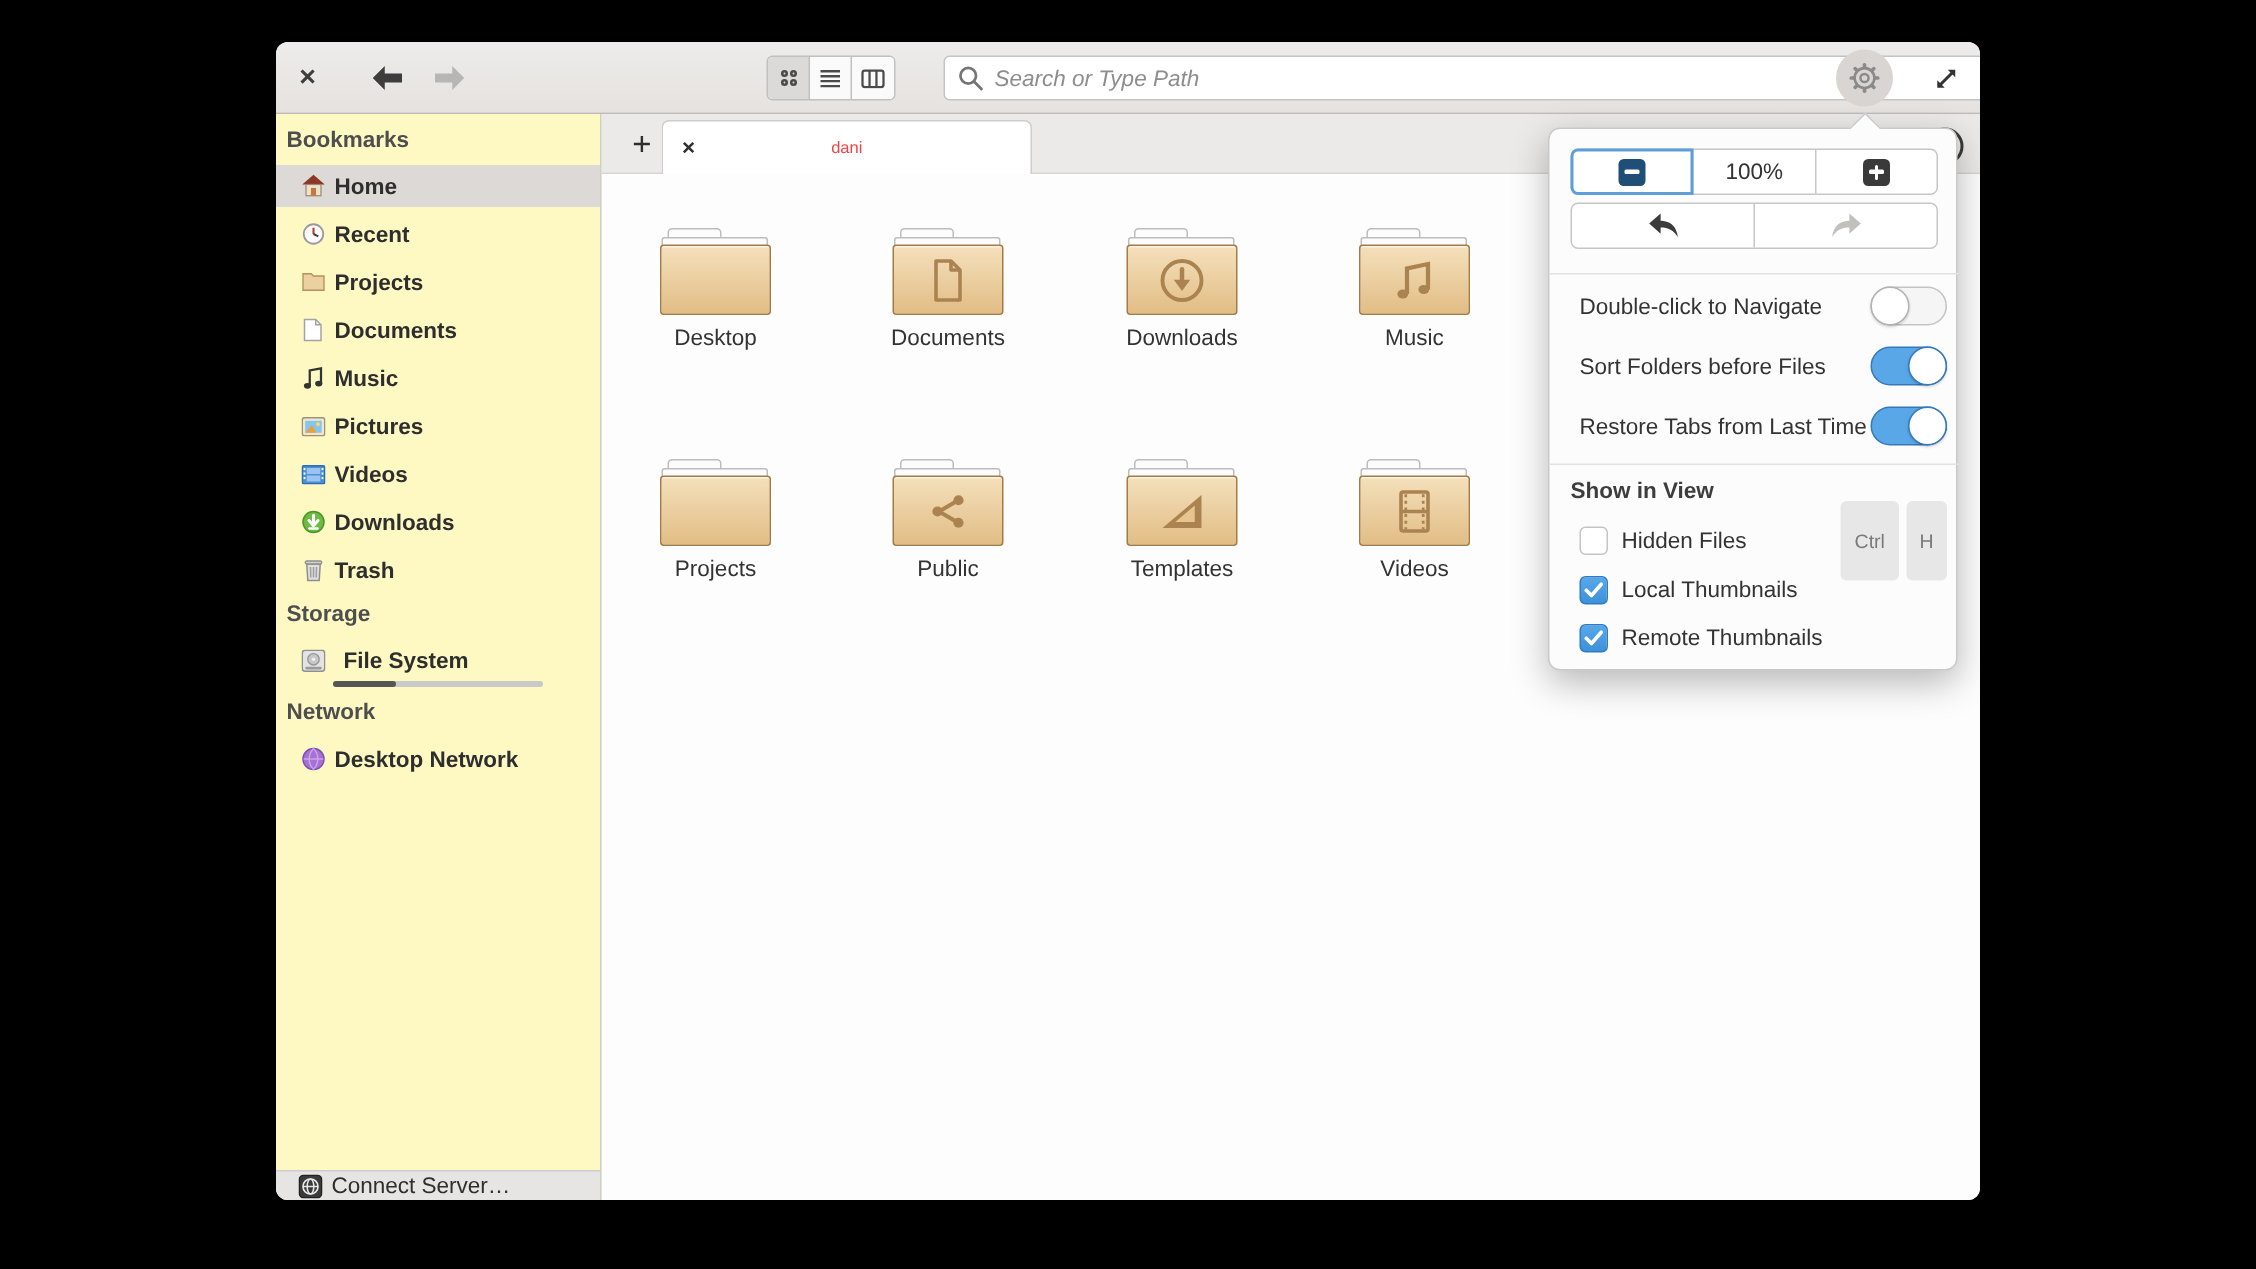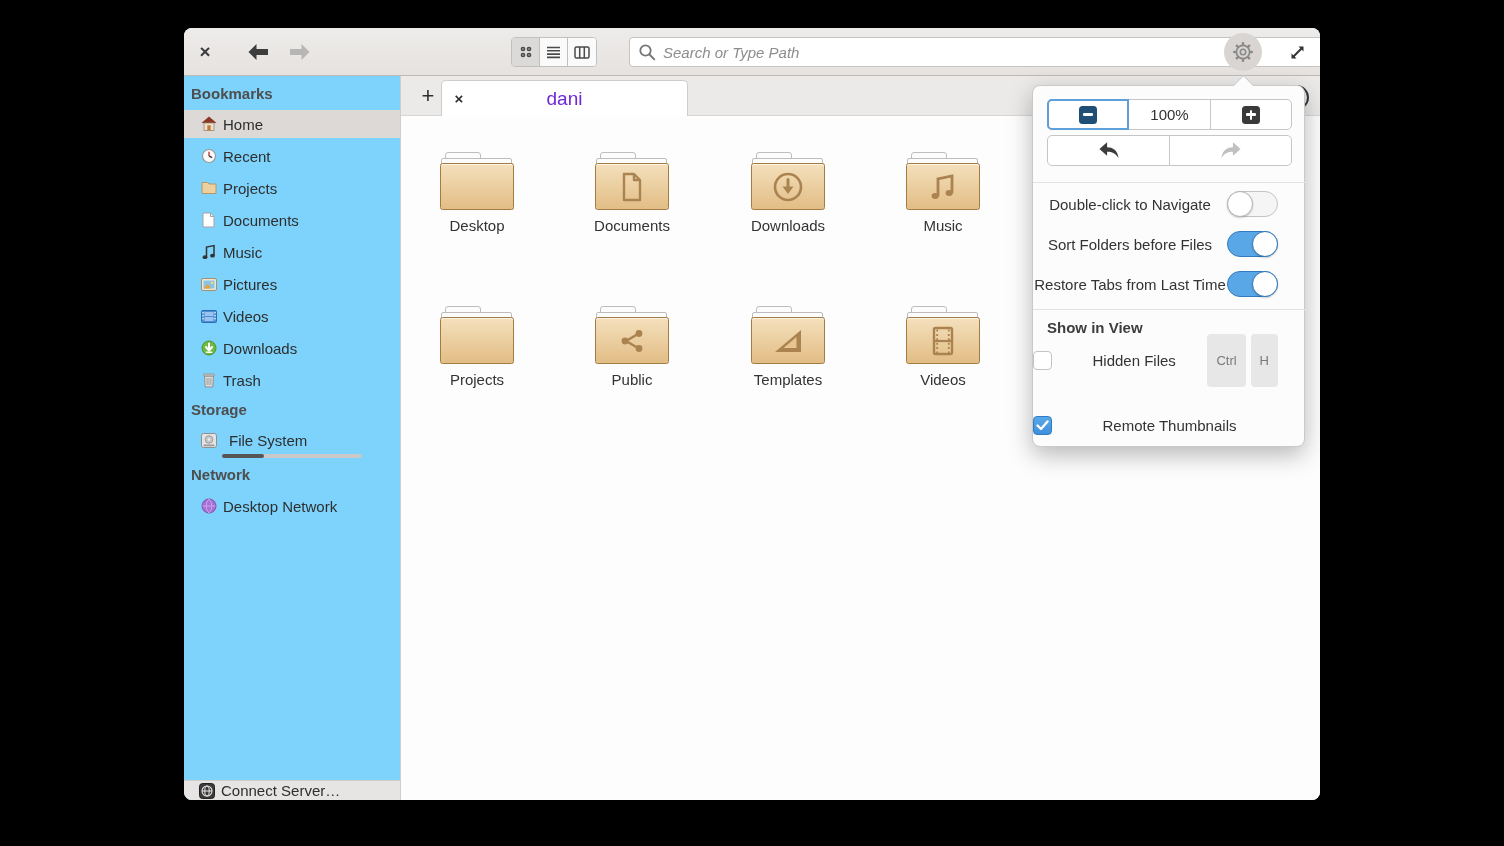--- a/index.html
+++ b/index.html
@@ -13,37 +13,37 @@
   .switcher { position:absolute; left:327px; top:9px; height:30px; display:flex; background:#fbfafa; border:1px solid #c2c0be; border-radius:4px; overflow:hidden; }
   .switcher .seg { width:28px; height:100%; display:flex; align-items:center; justify-content:center; border-right:1px solid #c2c0be; background:#fbfafa; }
   .switcher .seg:last-child { border-right:none; }
   .switcher .seg.active { background:#dcdad8; }
   .searchbar { position:absolute; left:445px; top:9px; width:768px; height:30px; background:#fff; border:1px solid #c6c4c2; border-radius:4px; display:flex; align-items:center; padding:0 8px; }
   .searchbar input { flex:1; border:none; outline:none; font-size:15px; color:#333; background:transparent; font-family:"Liberation Sans",sans-serif; margin-left:7px;font-style:italic; }
   .searchbar input::placeholder { color:#8d8d8d; }
   .gear-halo { position:absolute; left:1040px; top:5px; width:38px; height:38px; border-radius:50%; background:#d8d5d3; display:flex; align-items:center; justify-content:center; }
 
   
-  .sidebar { position:absolute; left:0; top:48px; bottom:0; width:217px; background:#7dd3fc; border-right:1px solid #d0cecc; z-index:10; }
+  .sidebar { position:absolute; left:0; top:48px; bottom:0; width:217px; background:#fef9c3; border-right:1px solid #d0cecc; z-index:10; }
   .shead { position:absolute; left:7px; height:20px; font-size:15px; font-weight:bold; color:#4e4e4e; line-height:20px; }
-  .srow { position:absolute; left:0; width:216px; height:28px; display:flex; align-items:center; padding-left:16px; }
+  .srow { position:absolute; left:0; width:216px; height:28px; display:flex; align-items:center; padding-left:16px;font-weight:bold; }
   .srow.selected { background:#dcd9d7; }
   .sic { width:17px; height:17px; display:inline-flex; align-items:center; justify-content:center; flex:0 0 17px; }
   .slab { margin-left:6px; font-size:15px; color:#2e2e2e; white-space:nowrap; }
   .fsbar { position:absolute; left:38px; top:378px; width:140px; height:4px; background:#c9c9c9; border-radius:2px; }
   .fsbar .fill { height:100%; background:#555; border-radius:2px; }
   .connect { position:absolute; left:0; bottom:0; width:216px; height:20px; border-top:1px solid #cfcdcb; background:#e7e5e3; display:flex; align-items:center; padding-left:14px; }
   .connect .slab { font-size:15px; }
 
   
   .tabbar { position:absolute; left:217px; top:48px; right:0; height:40px; background:#eceae8; border-bottom:1px solid #d8d6d4; z-index:8; }
   .newtab { position:absolute; left:11px; top:4px; width:32px; height:32px; display:flex; align-items:center; justify-content:center; font-size:22px; color:#2e2e2e; }
   .tab { position:absolute; left:40px; top:4px; width:247px; height:36px; background:#fff; border:1px solid #cfcdcb; border-bottom:none; border-radius:5px 5px 0 0; display:flex; align-items:center; }
   .tab .tclose { width:34px; text-align:center; font-size:15px; font-weight:bold; color:#2e2e2e; }
-  .tab .ttitle { flex:1; text-align:center; font-size:19px; color:#6d28d9; padding-right:34px; }
+  .tab .ttitle { flex:1; text-align:center; font-size:11px; color:#ef4444; padding-right:34px; }
   .ring { position:absolute; left:883px; top:9px; width:25px; height:25px; border:2.5px solid #3a3a3a; border-radius:50%; z-index:6; }
 
   
   .content { position:absolute; left:217px; top:88px; right:0; bottom:0; background:#fdfdfd; }
   .fcell { position:absolute; width:120px; text-align:center; }
   .folder { position:relative; width:74px; height:58px; margin:0 auto; }
   .folder .tabk { position:absolute; left:5px; top:0; width:36px; height:12px; background:#fcfcfc; border:1px solid #bdbdbd; border-radius:3px 3px 0 0; }
   .folder .backk { position:absolute; left:1px; top:6px; width:71px; height:10px; background:#fcfcfc; border:1px solid #bdbdbd; border-radius:2px; }
   .folder .body { position:absolute; left:0; top:11px; width:74px; height:47px; background:linear-gradient(#f4e0bc,#e2bd85); border:1px solid #a57b44; border-radius:2.5px; box-shadow:inset 0 1px 0 rgba(255,255,255,.6); display:flex; align-items:center; justify-content:center; }
   .flabel { margin-top:7px; font-size:15px; color:#333; }
@@ -54,21 +54,21 @@
   .segctl { position:absolute; left:14px; width:245px; height:31px; background:#fff; border:1px solid #c6c6c6; border-radius:5px; display:flex; }
   .segctl .seg { flex:1; display:flex; align-items:center; justify-content:center; border-right:1px solid #c6c6c6; position:relative; font-size:15px; color:#333; }
   .segctl .seg:last-child { border-right:none; }
   .segctl .seg.focus::after { content:""; position:absolute; inset:-1px; border:2px solid #5f9fd9; border-radius:5px 0 0 5px; pointer-events:none; }
   .chip { width:18px; height:18px; border-radius:3.5px; position:relative; }
   .chip.minus { background:#1f4e77; }
   .chip.plus { background:#3a3a3a; }
   .chip::before { content:""; position:absolute; left:4px; top:7.7px; width:10px; height:2.6px; background:#fff; border-radius:1px; }
   .chip.plus::after { content:""; position:absolute; left:7.7px; top:4px; width:2.6px; height:10px; background:#fff; border-radius:1px; }
   .psep { position:absolute; left:0; width:273px; height:1px; background:#e2e2e2; }
-  .prow { position:absolute; left:0; width:245px; height:28px; display:flex; align-items:center;text-align:center; }
+  .prow { position:absolute; left:20px; width:245px; height:28px; display:flex; align-items:center; }
   .prow .plab { flex:1; font-size:15px; color:#333; }
   .toggle { width:51px; height:26px; border-radius:13px; background:#f5f5f5; border:1px solid #c3c3c3; position:relative; flex:0 0 51px; }
   .toggle .knob { position:absolute; top:-1px; left:-1px; width:26px; height:26px; border-radius:50%; background:#fff; border:1px solid #b2b2b2; box-shadow:0 1px 2px rgba(0,0,0,.18); }
   .toggle.on { background:#5aa7e8; border-color:#3279bd; }
   .toggle.on .knob { left:auto; right:-1px; border-color:#3279bd; }
   .pheader { position:absolute; left:14px; font-size:15px; font-weight:bold; color:#3d3d3d; }
   .check { width:19px; height:19px; border-radius:4px; background:#fff; border:1px solid #c4c4c4; flex:0 0 19px; margin-right:9px; display:flex; align-items:center; justify-content:center; }
   .check.on { background:linear-gradient(#58a8e8,#3e90da); border-color:#2e7cc4; }
   .keycaps { display:flex; gap:5px; }
   .keycap { background:#e7e7e7; border-radius:4px; padding:19px 9px; font-size:13px; color:#7a7a7a; }
@@ -484,20 +484,28 @@
     <div class="pheader" style="top:233px">Show in View</div>
 
     <div class="prow" style="top:260px">
       <div class="check"></div>
       <span class="plab">Hidden Files</span>
       <div class="keycaps">
         <span class="keycap">Ctrl</span>
         <span class="keycap">H</span>
       </div>
     </div>
+    <div class="prow" style="top:293px">
+      <div class="check on">
+        <svg width="13" height="11" viewBox="0 0 13 11">
+            <path d="M1.5 5.5 L5 9 L11.5 1.5" fill="none" stroke="#fff" stroke-width="2.4" stroke-linecap="round" stroke-linejoin="round"></path>
+          </svg>
+      </div>
+      <span class="plab">Local Thumbnails</span>
+    </div>
     <div class="prow" style="top:325px">
       <div class="check on">
         <svg width="13" height="11" viewBox="0 0 13 11">
             <path d="M1.5 5.5 L5 9 L11.5 1.5" fill="none" stroke="#fff" stroke-width="2.4" stroke-linecap="round" stroke-linejoin="round"></path>
           </svg>
       </div>
       <span class="plab">Remote Thumbnails</span>
     </div>
   </div>
 

